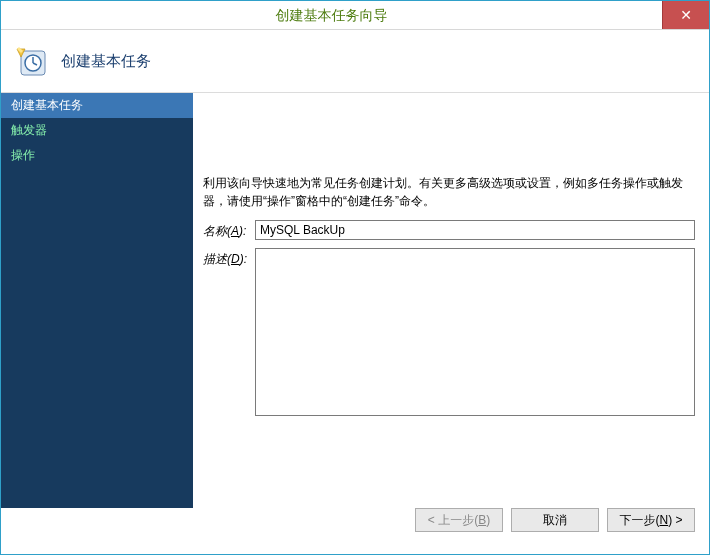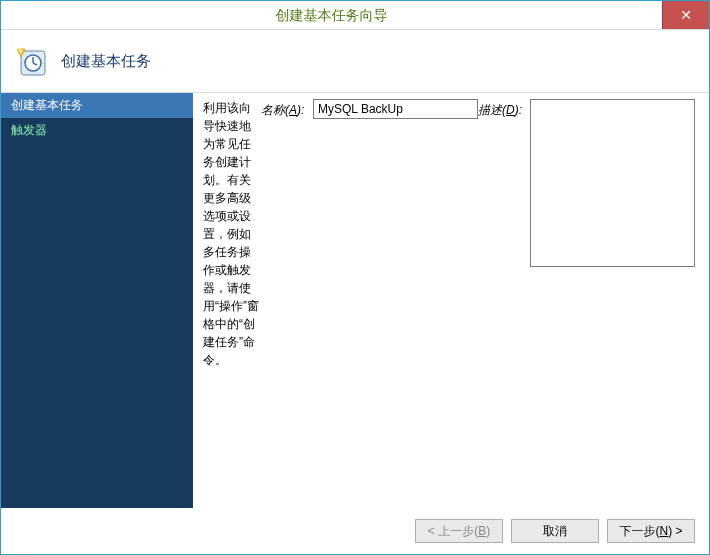--- a/index.html
+++ b/index.html
@@ -85,21 +85,21 @@
   }
   .sidebar .step.active {
     background: #3b77b5;
     color: #ffffff;
   }
   .content {
     flex: 1;
     padding: 6px 14px 10px 10px;
     box-sizing: border-box;
     display: flex;
-    flex-direction: row;
+    flex-direction: column;
     background: #fff;
     color: #000;
     justify-content: center;
   }
   .intro {
     font-size: 12px;
     line-height: 18px;
     color: #000;
     margin-bottom: 10px;
   }
@@ -132,21 +132,20 @@
     padding: 2px 4px;
     font-size: 12px;
     font-family: inherit;
     box-sizing: border-box;
     resize: none;
   }
   .footer {
     height: 46px;
     border-top: 0;
     display: flex;
-    align-items: center;
     justify-content: flex-end;
     padding: 0 14px;
     gap: 8px;
     background: #fff;
   }
   .btn {
     min-width: 88px;
     height: 24px;
     border: 1px solid #adadad;
     background: #e9e9e9;
@@ -192,20 +191,23 @@
   </div>
 
   <div class="body">
 
     <div class="sidebar">
       <div class="step active">
         <span>创建基本任务</span>
       </div>
       <div class="step">
         <span>触发器</span>
+      </div>
+      <div class="step">
+        <span>操作</span>
       </div>
     </div>
 
     <div class="content">
       <div class="intro">利用该向导快速地为常见任务创建计划。有关更多高级选项或设置，例如多任务操作或触发器，请使用“操作”窗格中的“创建任务”命令。</div>
 
       <div class="form-row">
         <div class="lbl">
           <span>名称(</span><span class="ul">A</span><span>):</span>
         </div>

